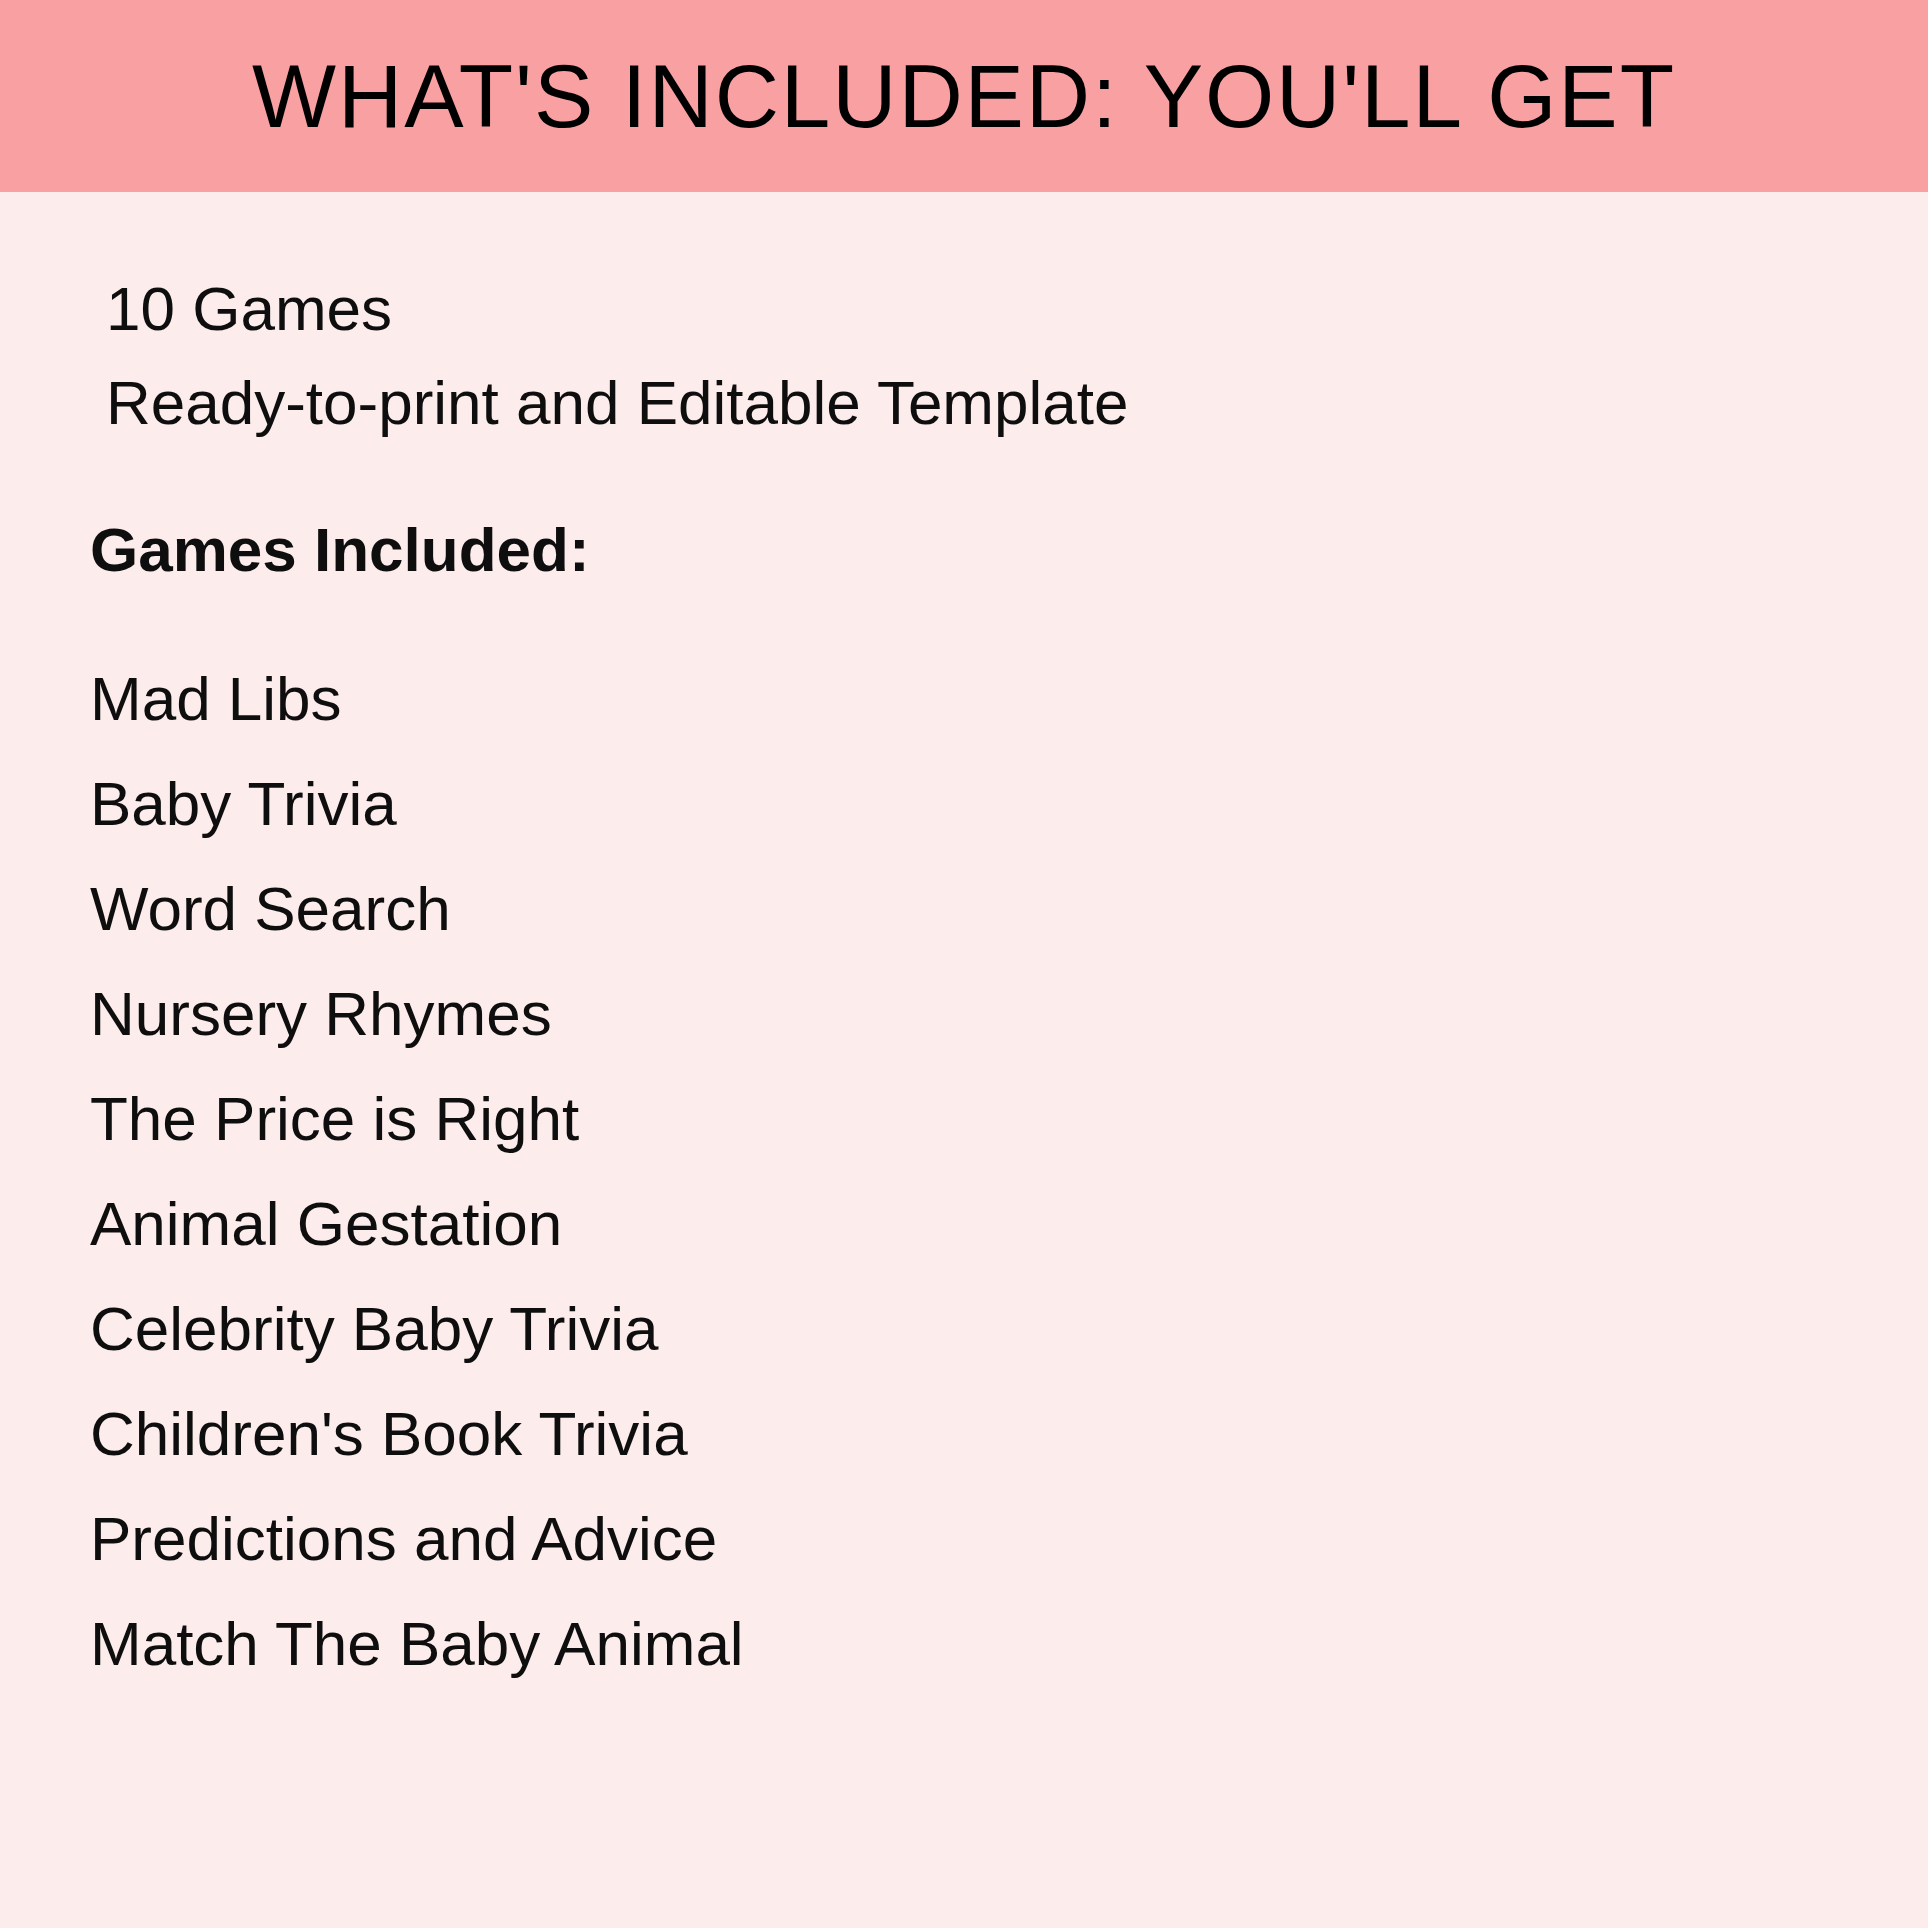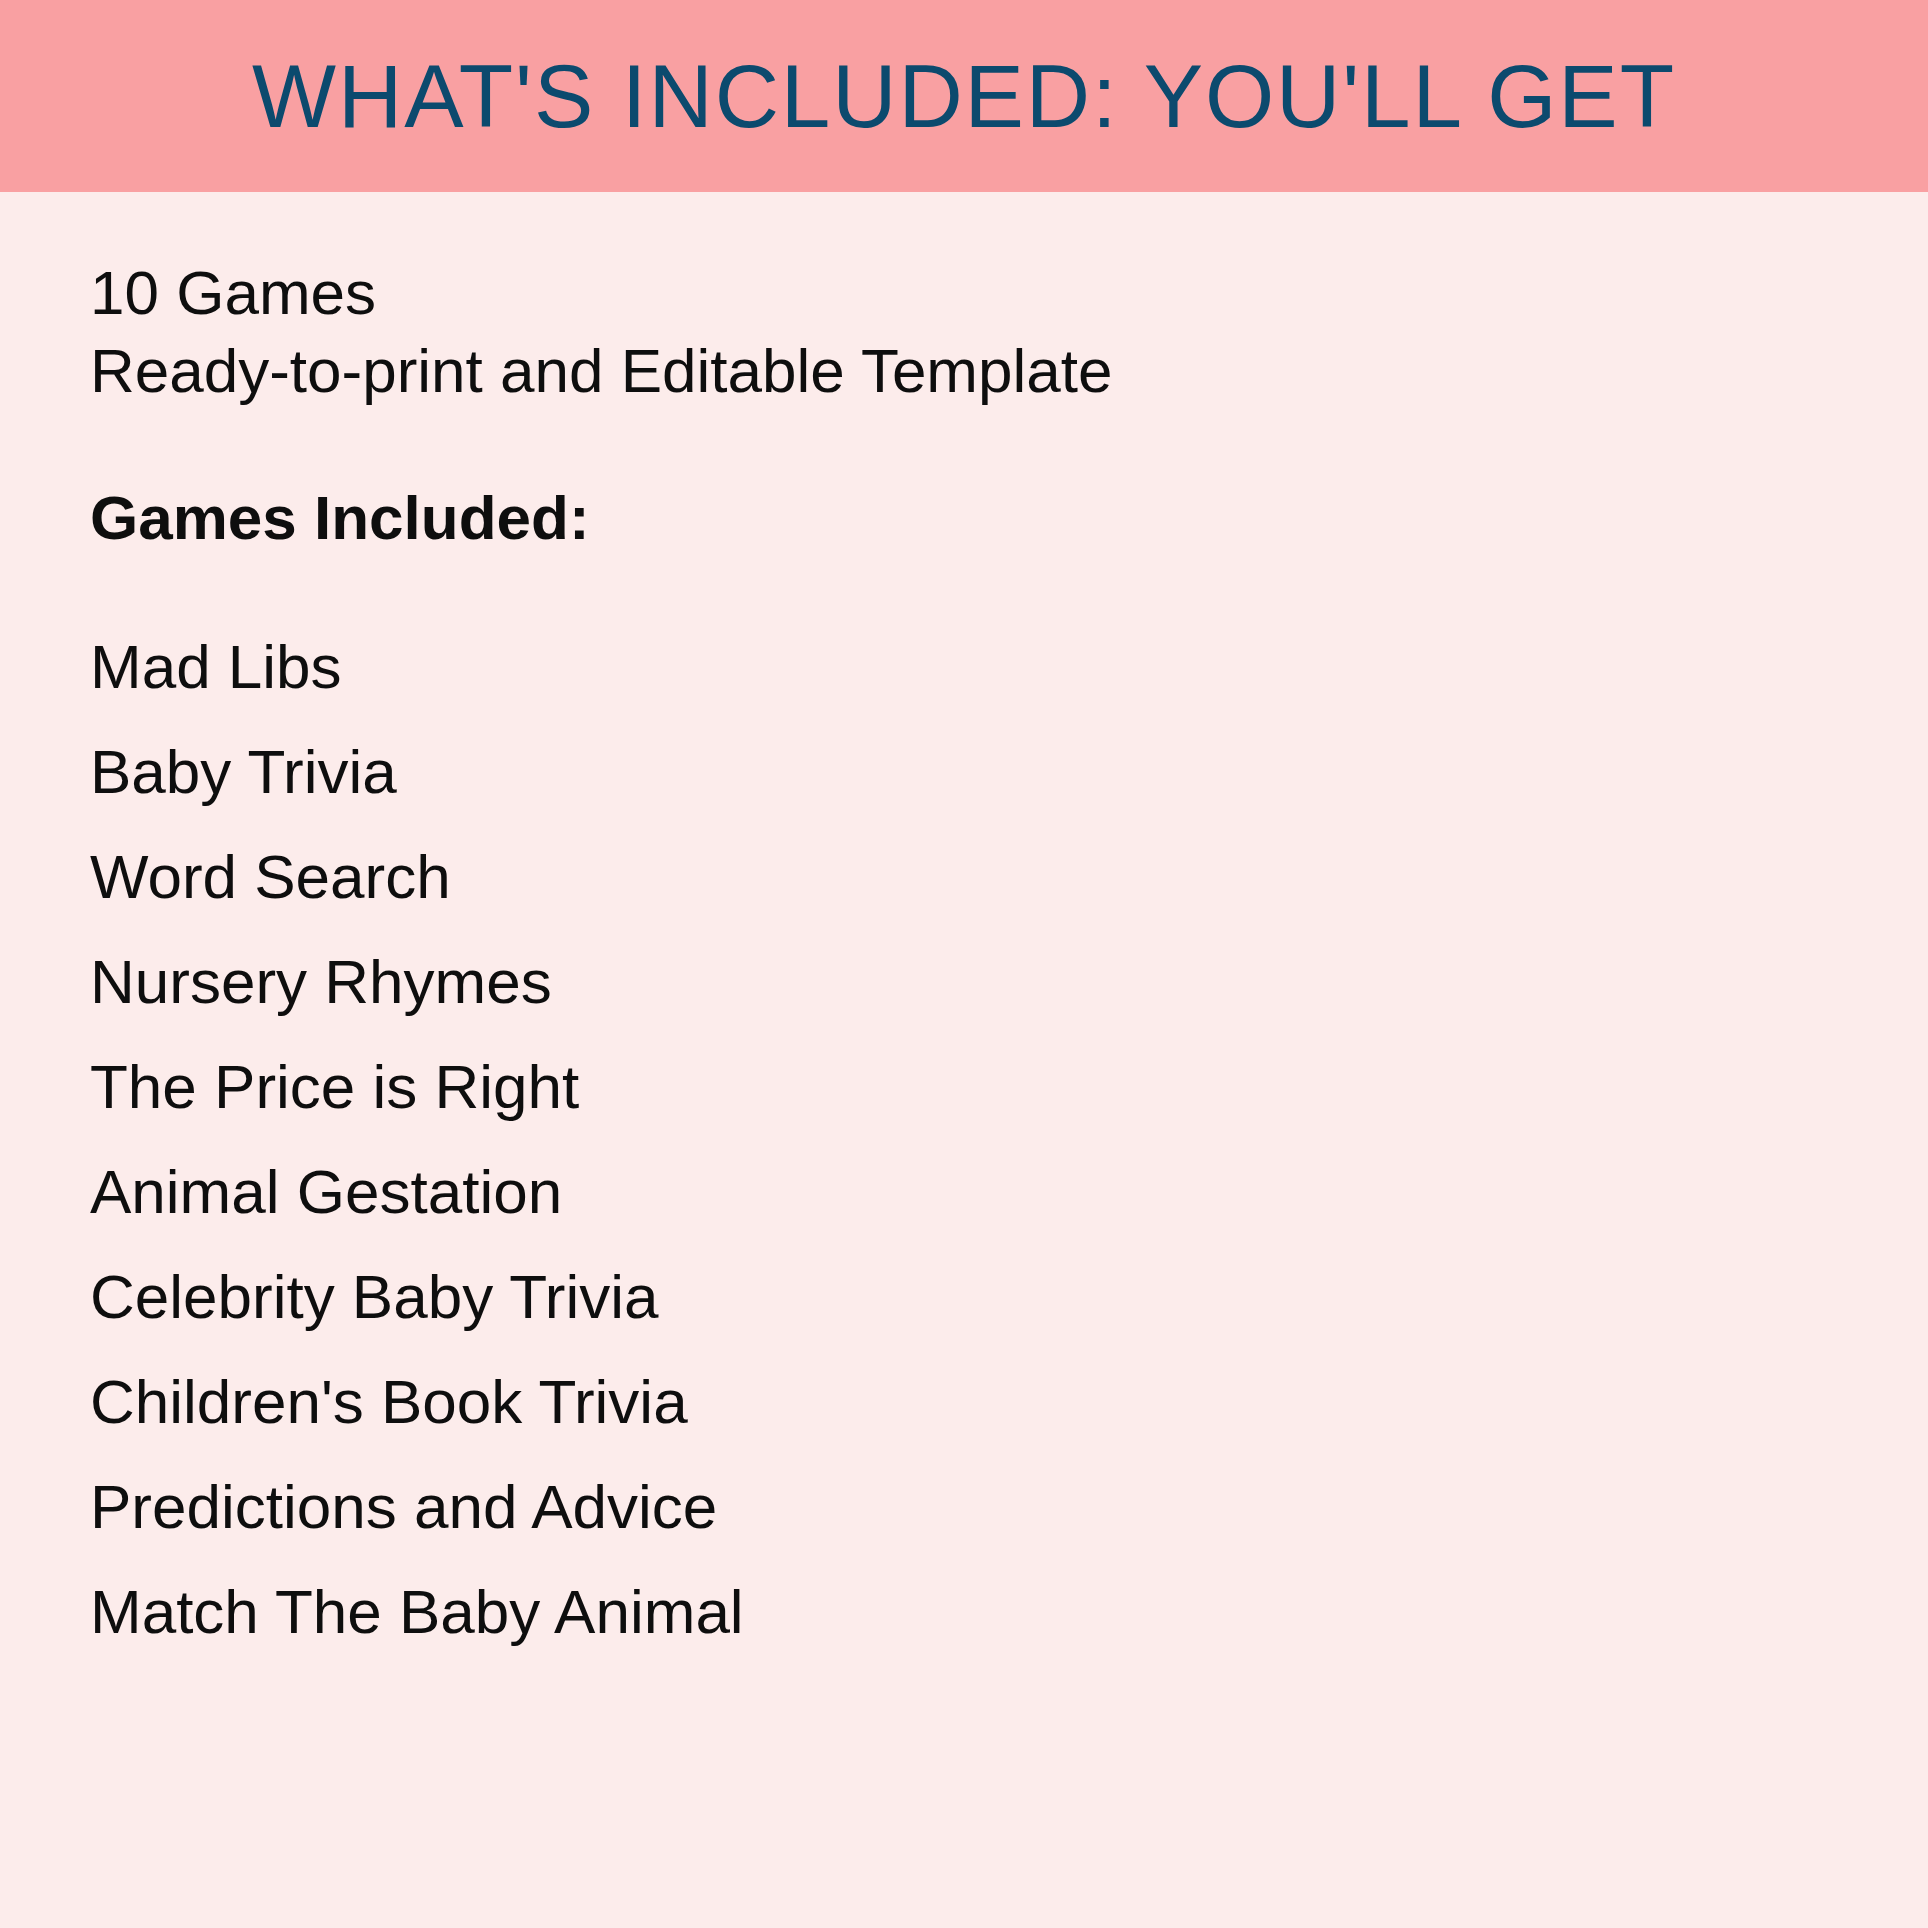--- a/index.html
+++ b/index.html
@@ -20,27 +20,27 @@
     display: flex;
     align-items: center;
     justify-content: center;
   }
   .banner-title {
     margin: 8px;
     font-size: 89px;
     font-weight: 400;
     letter-spacing: 1.9px;
     white-space: nowrap;
-    color: #0c4a6e;
+    color: #000000;
   }
   .content {
     padding: 62px 75px 0 90px;
   }
   .intro-line {
-    margin: 0;
+    margin: 16px;
     font-size: 62px;
     line-height: 78px;
     font-weight: 400;
   }
   .section-label {
     margin: 69px 0 0 0;
     font-size: 62px;
     line-height: 78px;
     font-weight: 700;
   }

